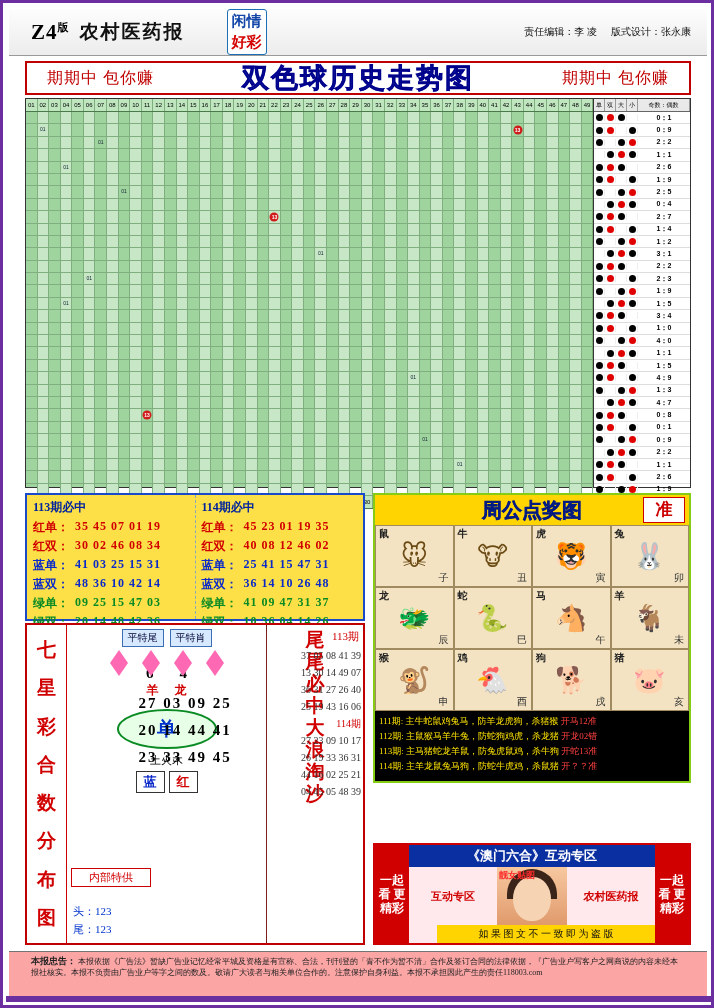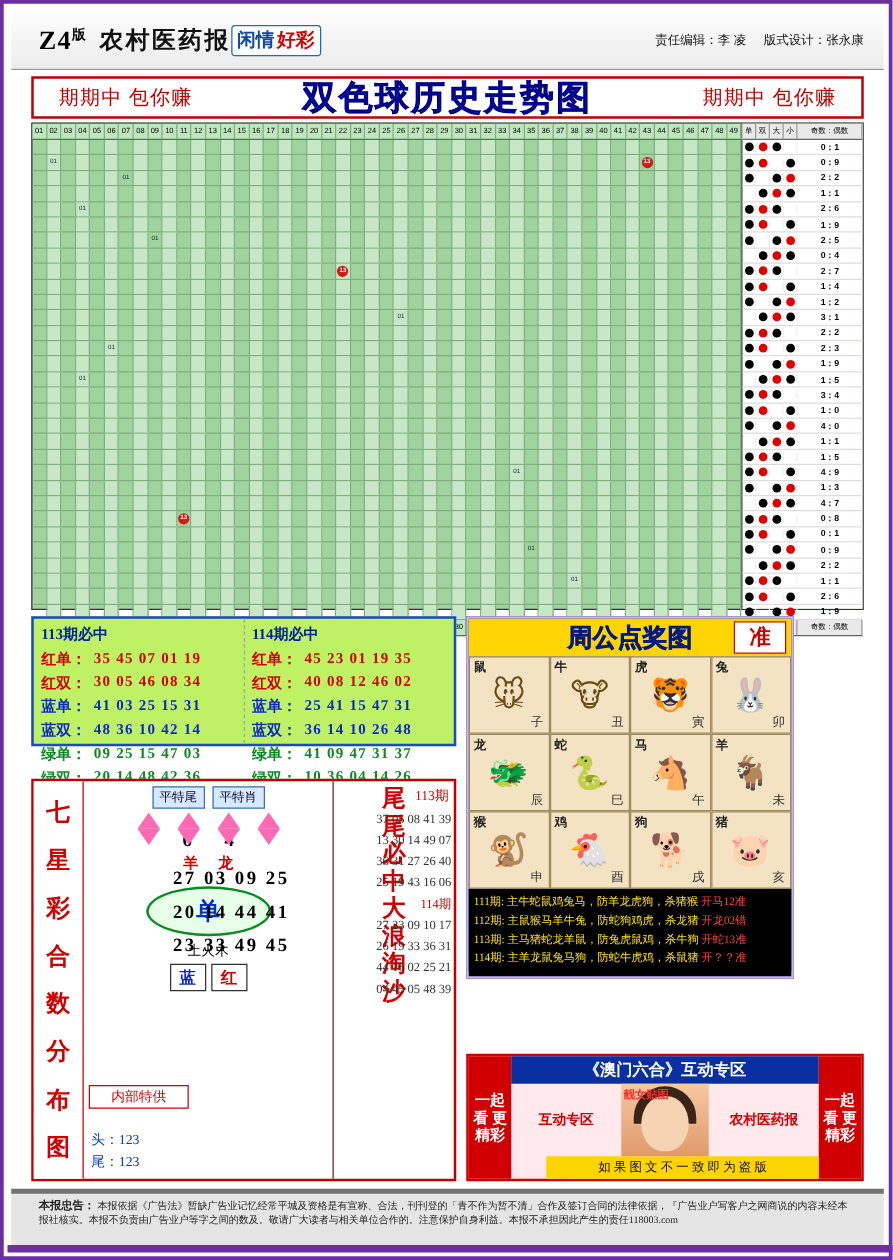--- a/index.html
+++ b/index.html
@@ -30,26 +30,27 @@
     letter-spacing:1px;
   }
   .z4 .sm{font-size:11px;vertical-align:super;}
   .paper-name{
     margin-left:10px;
     font-size:19px;font-weight:bold;color:#111;
     font-family:"Liberation Serif",serif;
     letter-spacing:2px;
   }
   .xianqing{
+    margin-left:42px;
     border:1px solid #1b6fb5;border-radius:3px;
     background:#fff;
     padding:2px 4px;
     font-size:15px;font-weight:bold;
     font-family:"Liberation Serif",serif;
-    display:flex;align-items:center;gap:2px;
+    display:flex;align-items:center;gap:2px;flex-direction:column;
   }
   .xianqing .blue{color:#1145a8;}
   .xianqing .red{color:#d40000;}
   .credits{
     margin-left:auto;margin-right:16px;
     font-size:10px;color:#111;
     display:flex;gap:14px;
   }
   
   .titleband{
@@ -119,37 +120,37 @@
   }
   .dot i{display:block;width:7px;height:7px;border-radius:50%;}
   .dot i.black{background:#000;}
   .dot i.red{background:#e00000;}
   .dot i.none{background:transparent;}
   .ratio{
     width:52px;text-align:center;font-size:7px;color:#000;font-weight:bold;
   }
   
   .panelA{
-    position:absolute;left:22px;top:490px;width:340px;height:104px;
-    border:2px solid #1a49c9;background:#bef264;box-sizing:border-box;
+    position:absolute;left:22px;top:490px;width:340px;height:128px;
+    border:2px solid #1a49c9;background:#fde047;box-sizing:border-box;
     display:flex;
   }
   .pcol{flex:1;padding:4px 6px;box-sizing:border-box;}
   .pcol + .pcol{border-left:1px dashed #8ab;}
   .ptitle{font-size:12px;font-weight:bold;color:#00249c;margin-bottom:3px;font-family:"Liberation Serif",serif;}
   .prow{display:flex;font-size:12px;font-weight:bold;margin:2px 0;font-family:"Liberation Serif",serif;}
   .plbl{width:42px;}
   .pv{letter-spacing:1px;}
   .red{color:#d10000;}
   .blue{color:#0a29c9;}
   .green{color:#0a8a23;}
   
   .panelB{
-    position:absolute;left:370px;top:490px;width:262px;height:290px;
-    border:2px solid #c4b5fd;background:#000;box-sizing:border-box;
+    position:absolute;left:370px;top:490px;width:318px;height:290px;
+    border:2px solid #84cc16;background:#000;box-sizing:border-box;
   }
   .zhead{
     height:30px;background:#ffd400;display:flex;align-items:center;justify-content:center;
     position:relative;
   }
   .zhead .ztitle{
     font-size:20px;font-weight:bold;color:#0a1fa0;font-family:"Liberation Serif",serif;
     -webkit-text-stroke:0.5px #001a80;
   }
   .zhead .zhun{
@@ -242,21 +243,21 @@
   .adgirl .hair{position:absolute;left:10px;top:2px;width:50px;height:30px;border-radius:25px 25px 0 0;background:#3a2318;}
   .adgirl .lbl{position:absolute;left:2px;top:2px;font-size:9px;color:#ff2a2a;font-weight:bold;font-family:"Liberation Serif",serif;}
   .adfoot{background:#ffd400;color:#111;font-size:10px;text-align:center;padding:2px 0;
     font-family:"Liberation Serif",serif;margin-left:28px;}
   .adright{width:34px;background:#d10000;color:#fff;font-size:12px;font-weight:bold;
     display:flex;align-items:center;justify-content:center;text-align:center;line-height:14px;
     font-family:"Liberation Serif",serif;}
   
   .footer{
     position:absolute;left:6px;bottom:6px;width:698px;height:48px;
-    background:#e5e5e5;border-top:4px solid #737373;
+    background:#fca5a5;border-top:1px solid #737373;
     font-size:8px;color:#222;line-height:11px;padding:4px 22px;box-sizing:border-box;
     font-family:"Liberation Serif",serif;
   }
   .footer b{font-size:9px;}
   .bottombar{
     position:absolute;left:3px;bottom:3px;width:708px;height:6px;background:#6b2fa0;
   }
 </style>
 </head>
 <body>
@@ -2466,21 +2467,21 @@
   <div class="panelA">
     <div class="pcol">
       <div class="ptitle">113期必中</div>
       <div id="pa-left">
           <div class="prow">
             <span class="plbl red">红单：</span>
             <span class="pv red">35 45 07 01 19</span>
           </div>
           <div class="prow">
             <span class="plbl red">红双：</span>
-            <span class="pv red">30 05 46 08 34</span>
+            <span class="pv red">30 02 46 08 34</span>
           </div>
           <div class="prow">
             <span class="plbl blue">蓝单：</span>
             <span class="pv blue">41 03 25 15 31</span>
           </div>
           <div class="prow">
             <span class="plbl blue">蓝双：</span>
             <span class="pv blue">48 36 10 42 14</span>
           </div>
           <div class="prow">

